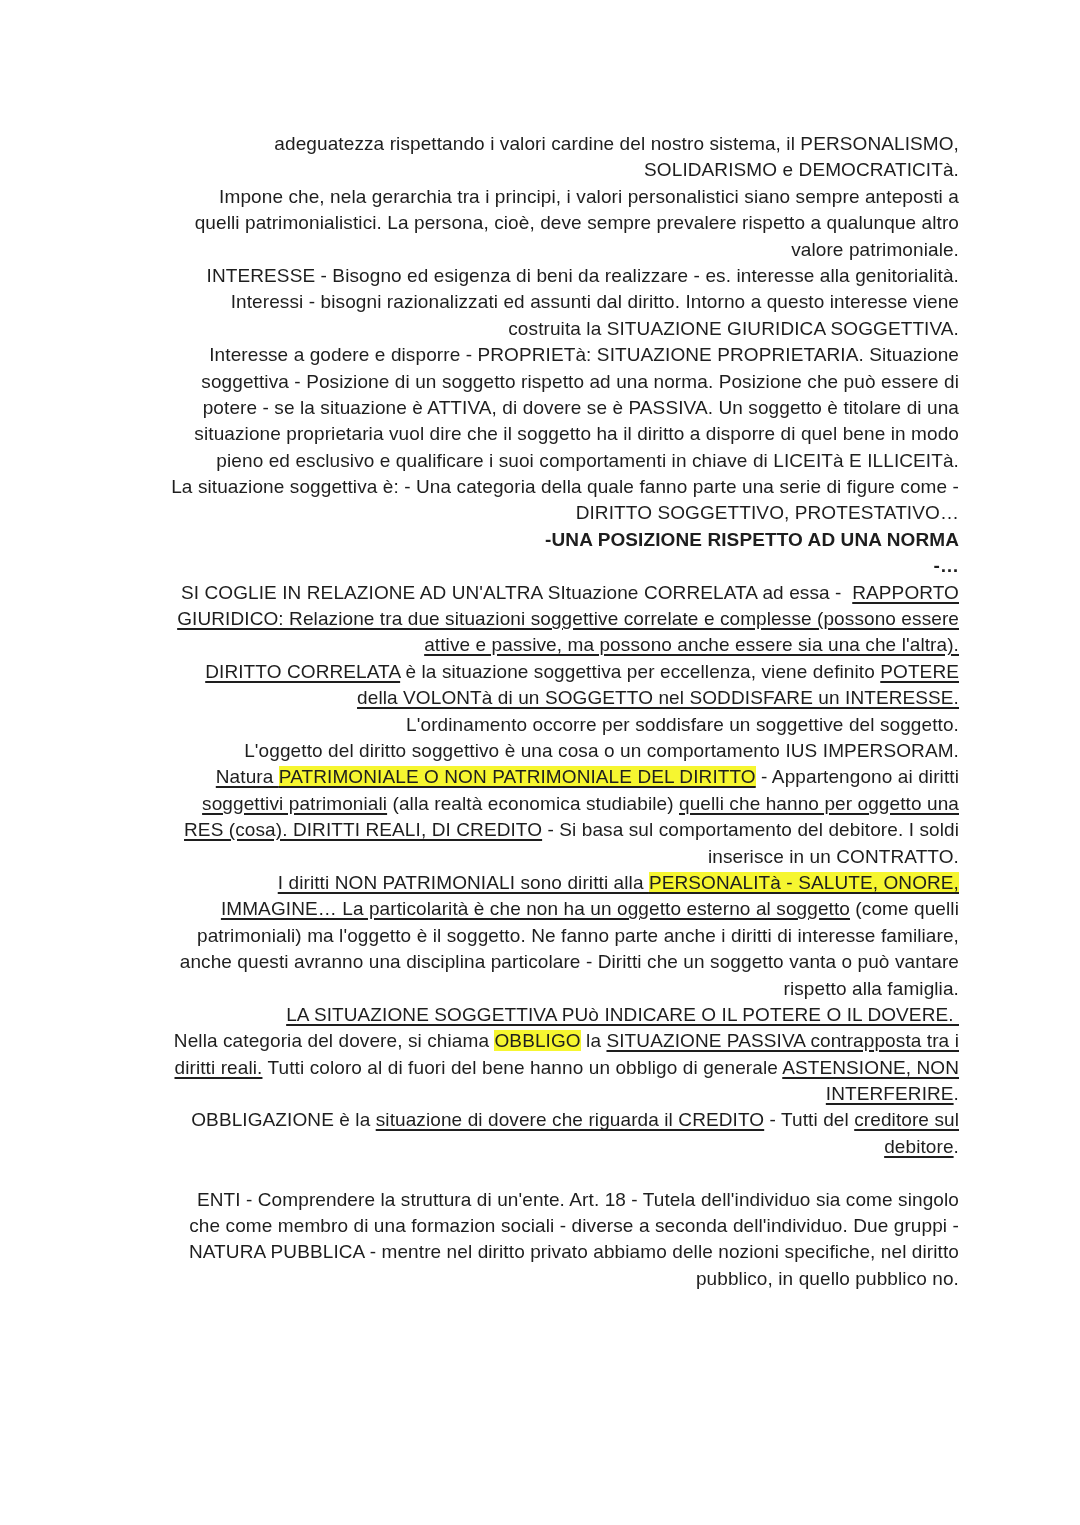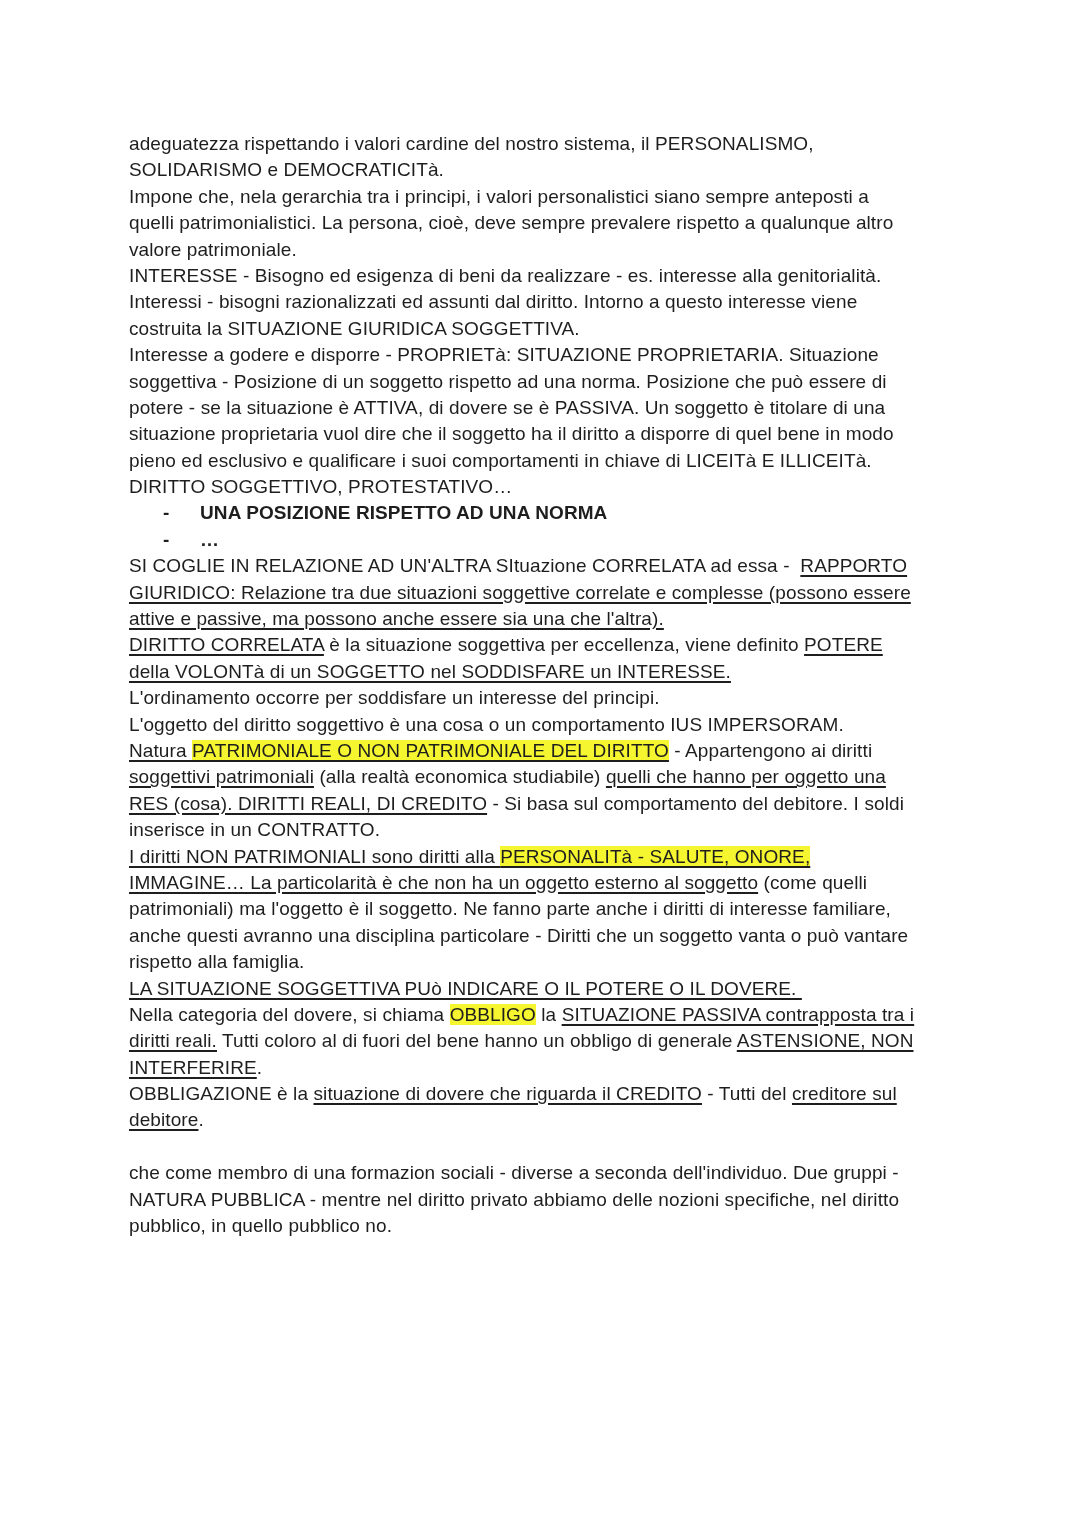--- a/index.html
+++ b/index.html
@@ -7,20 +7,21 @@
     padding: 0;
     background: #ffffff;
   }
   .page {
     position: relative;
     width: 1080px;
     height: 1525px;
     background: var(--page-bg, #ffffff);
     overflow: hidden;
     font-family: "Liberation Sans", sans-serif;
+    text-align: right;
   }
   .doc {
     position: absolute;
     left: 129px;
     top: 131px;
     width: 830px;
     font-size: 19px;
     line-height: 26.4px;
     color: var(--text-color, #1e1e1e);
     letter-spacing: 0.1px;
@@ -57,43 +58,45 @@
       <div class="line"><span>quelli patrimonialistici. La persona, cioè, deve sempre prevalere rispetto a qualunque altro</span></div>
       <div class="line"><span>valore patrimoniale.</span></div>
       <div class="line"><span>INTERESSE - Bisogno ed esigenza di beni da realizzare - es. interesse alla genitorialità.</span></div>
       <div class="line"><span>Interessi - bisogni razionalizzati ed assunti dal diritto. Intorno a questo interesse viene</span></div>
       <div class="line"><span>costruita la SITUAZIONE GIURIDICA SOGGETTIVA.</span></div>
       <div class="line"><span>Interesse a godere e disporre - PROPRIETà: SITUAZIONE PROPRIETARIA. Situazione</span></div>
       <div class="line"><span>soggettiva - Posizione di un soggetto rispetto ad una norma. Posizione che può essere di</span></div>
       <div class="line"><span>potere - se la situazione è ATTIVA, di dovere se è PASSIVA. Un soggetto è titolare di una</span></div>
       <div class="line"><span>situazione proprietaria vuol dire che il soggetto ha il diritto a disporre di quel bene in modo</span></div>
       <div class="line"><span>pieno ed esclusivo e qualificare i suoi comportamenti in chiave di LICEITà E ILLICEITà.</span></div>
+      <div class="line"><span>La situazione soggettiva è: - Una categoria della quale fanno parte una serie di figure come -</span></div>
       <div class="line"><span>DIRITTO SOGGETTIVO, PROTESTATIVO…</span></div>
       <div class="line indent"><span class="dash">-</span><span>UNA POSIZIONE RISPETTO AD UNA NORMA</span></div>
       <div class="line indent"><span class="dash">-</span><span>…</span></div>
       <div class="line"><span>SI COGLIE IN RELAZIONE AD UN'ALTRA SItuazione CORRELATA ad essa -  </span><span class="seg-u">RAPPORTO</span></div>
       <div class="line"><span class="seg-u">GIURIDICO: Relazione tra due situazioni soggettive correlate e complesse (possono essere</span></div>
       <div class="line"><span class="seg-u">attive e passive, ma possono anche essere sia una che l'altra).</span></div>
       <div class="line"><span class="seg-u">DIRITTO CORRELATA</span><span> è la situazione soggettiva per eccellenza, viene definito </span><span class="seg-u">POTERE</span></div>
       <div class="line"><span class="seg-u">della VOLONTà di un SOGGETTO nel SODDISFARE un INTERESSE.</span></div>
-      <div class="line"><span>L'ordinamento occorre per soddisfare un interesse del principi.</span></div>
+      <div class="line"><span>L'ordinamento occorre per soddisfare un soggettive del soggetto.</span></div>
       <div class="line"><span>L'oggetto del diritto soggettivo è una cosa o un comportamento IUS IMPERSORAM.</span></div>
       <div class="line"><span class="seg-u">Natura </span><span class="seg-u seg-h">PATRIMONIALE O NON PATRIMONIALE DEL DIRITTO</span><span> - Appartengono ai diritti</span></div>
       <div class="line"><span class="seg-u">soggettivi patrimoniali</span><span> (alla realtà economica studiabile) </span><span class="seg-u">quelli che hanno per oggetto una</span></div>
       <div class="line"><span class="seg-u">RES (cosa). DIRITTI REALI, DI CREDITO</span><span> - Si basa sul comportamento del debitore. I soldi</span></div>
       <div class="line"><span>inserisce in un CONTRATTO.</span></div>
       <div class="line"><span class="seg-u">I diritti NON PATRIMONIALI sono diritti alla </span><span class="seg-u seg-h">PERSONALITà - SALUTE, ONORE,</span></div>
       <div class="line"><span class="seg-u">IMMAGINE… La particolarità è che non ha un oggetto esterno al soggetto</span><span> (come quelli</span></div>
       <div class="line"><span>patrimoniali) ma l'oggetto è il soggetto. Ne fanno parte anche i diritti di interesse familiare,</span></div>
       <div class="line"><span>anche questi avranno una disciplina particolare - Diritti che un soggetto vanta o può vantare</span></div>
       <div class="line"><span>rispetto alla famiglia.</span></div>
       <div class="line"><span class="seg-u">LA SITUAZIONE SOGGETTIVA PUò INDICARE O IL POTERE O IL DOVERE. </span></div>
       <div class="line"><span>Nella categoria del dovere, si chiama </span><span class="seg-h">OBBLIGO</span><span> la </span><span class="seg-u">SITUAZIONE PASSIVA contrapposta tra i</span></div>
       <div class="line"><span class="seg-u">diritti reali.</span><span> Tutti coloro al di fuori del bene hanno un obbligo di generale </span><span class="seg-u">ASTENSIONE, NON</span></div>
       <div class="line"><span class="seg-u">INTERFERIRE</span><span>.</span></div>
       <div class="line"><span>OBBLIGAZIONE è la </span><span class="seg-u">situazione di dovere che riguarda il CREDITO</span><span> - Tutti del </span><span class="seg-u">creditore sul</span></div>
       <div class="line"><span class="seg-u">debitore</span><span>.</span></div>
       <div class="line">&nbsp;</div>
+      <div class="line"><span>ENTI - Comprendere la struttura di un'ente. Art. 18 - Tutela dell'individuo sia come singolo</span></div>
       <div class="line"><span>che come membro di una formazion sociali - diverse a seconda dell'individuo. Due gruppi -</span></div>
       <div class="line"><span>NATURA PUBBLICA - mentre nel diritto privato abbiamo delle nozioni specifiche, nel diritto</span></div>
       <div class="line"><span>pubblico, in quello pubblico no.</span></div>
     </div>
 </div>
 
 </body></html>

